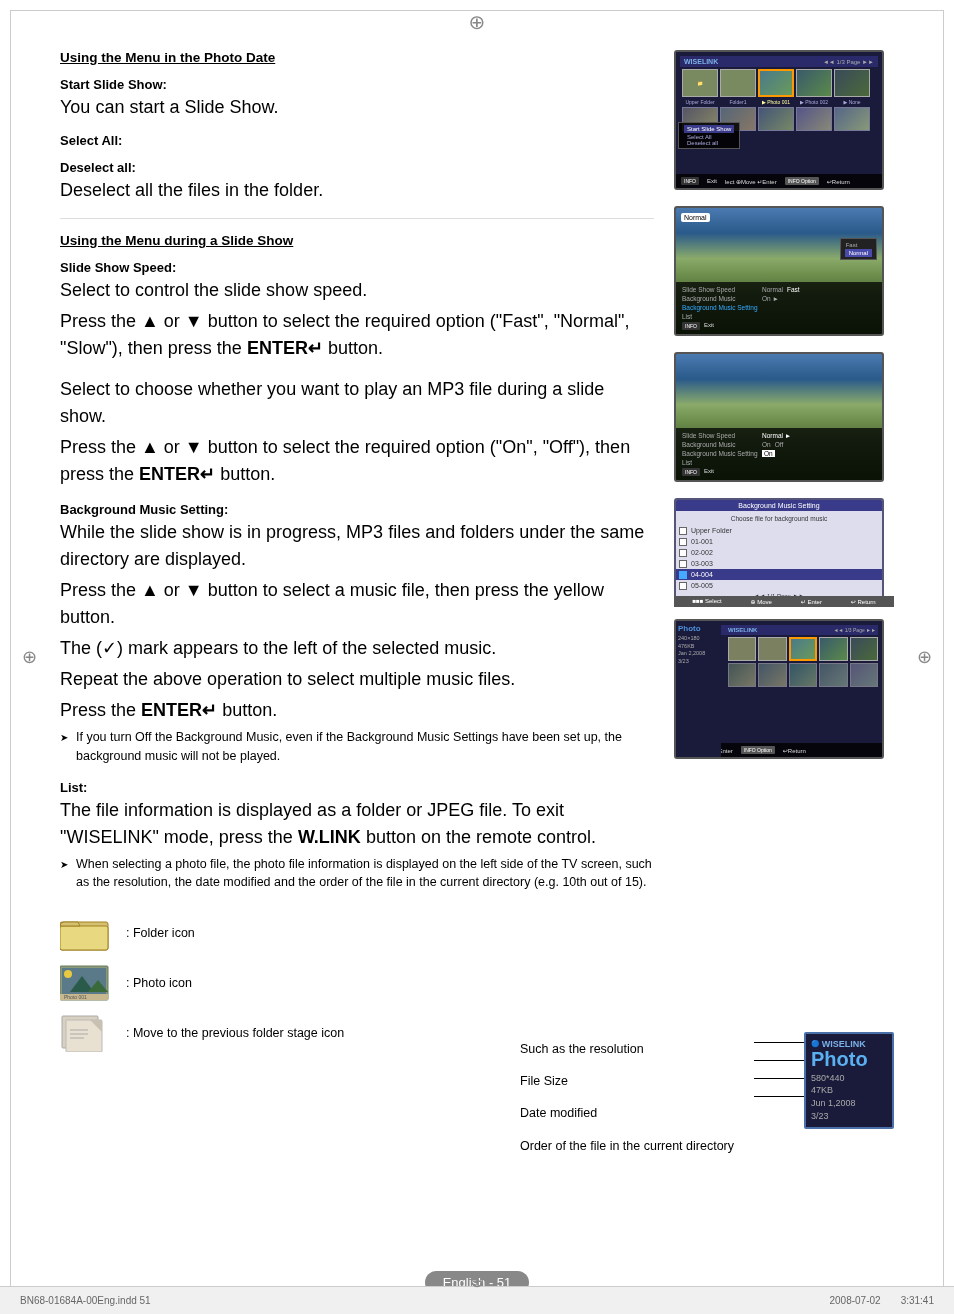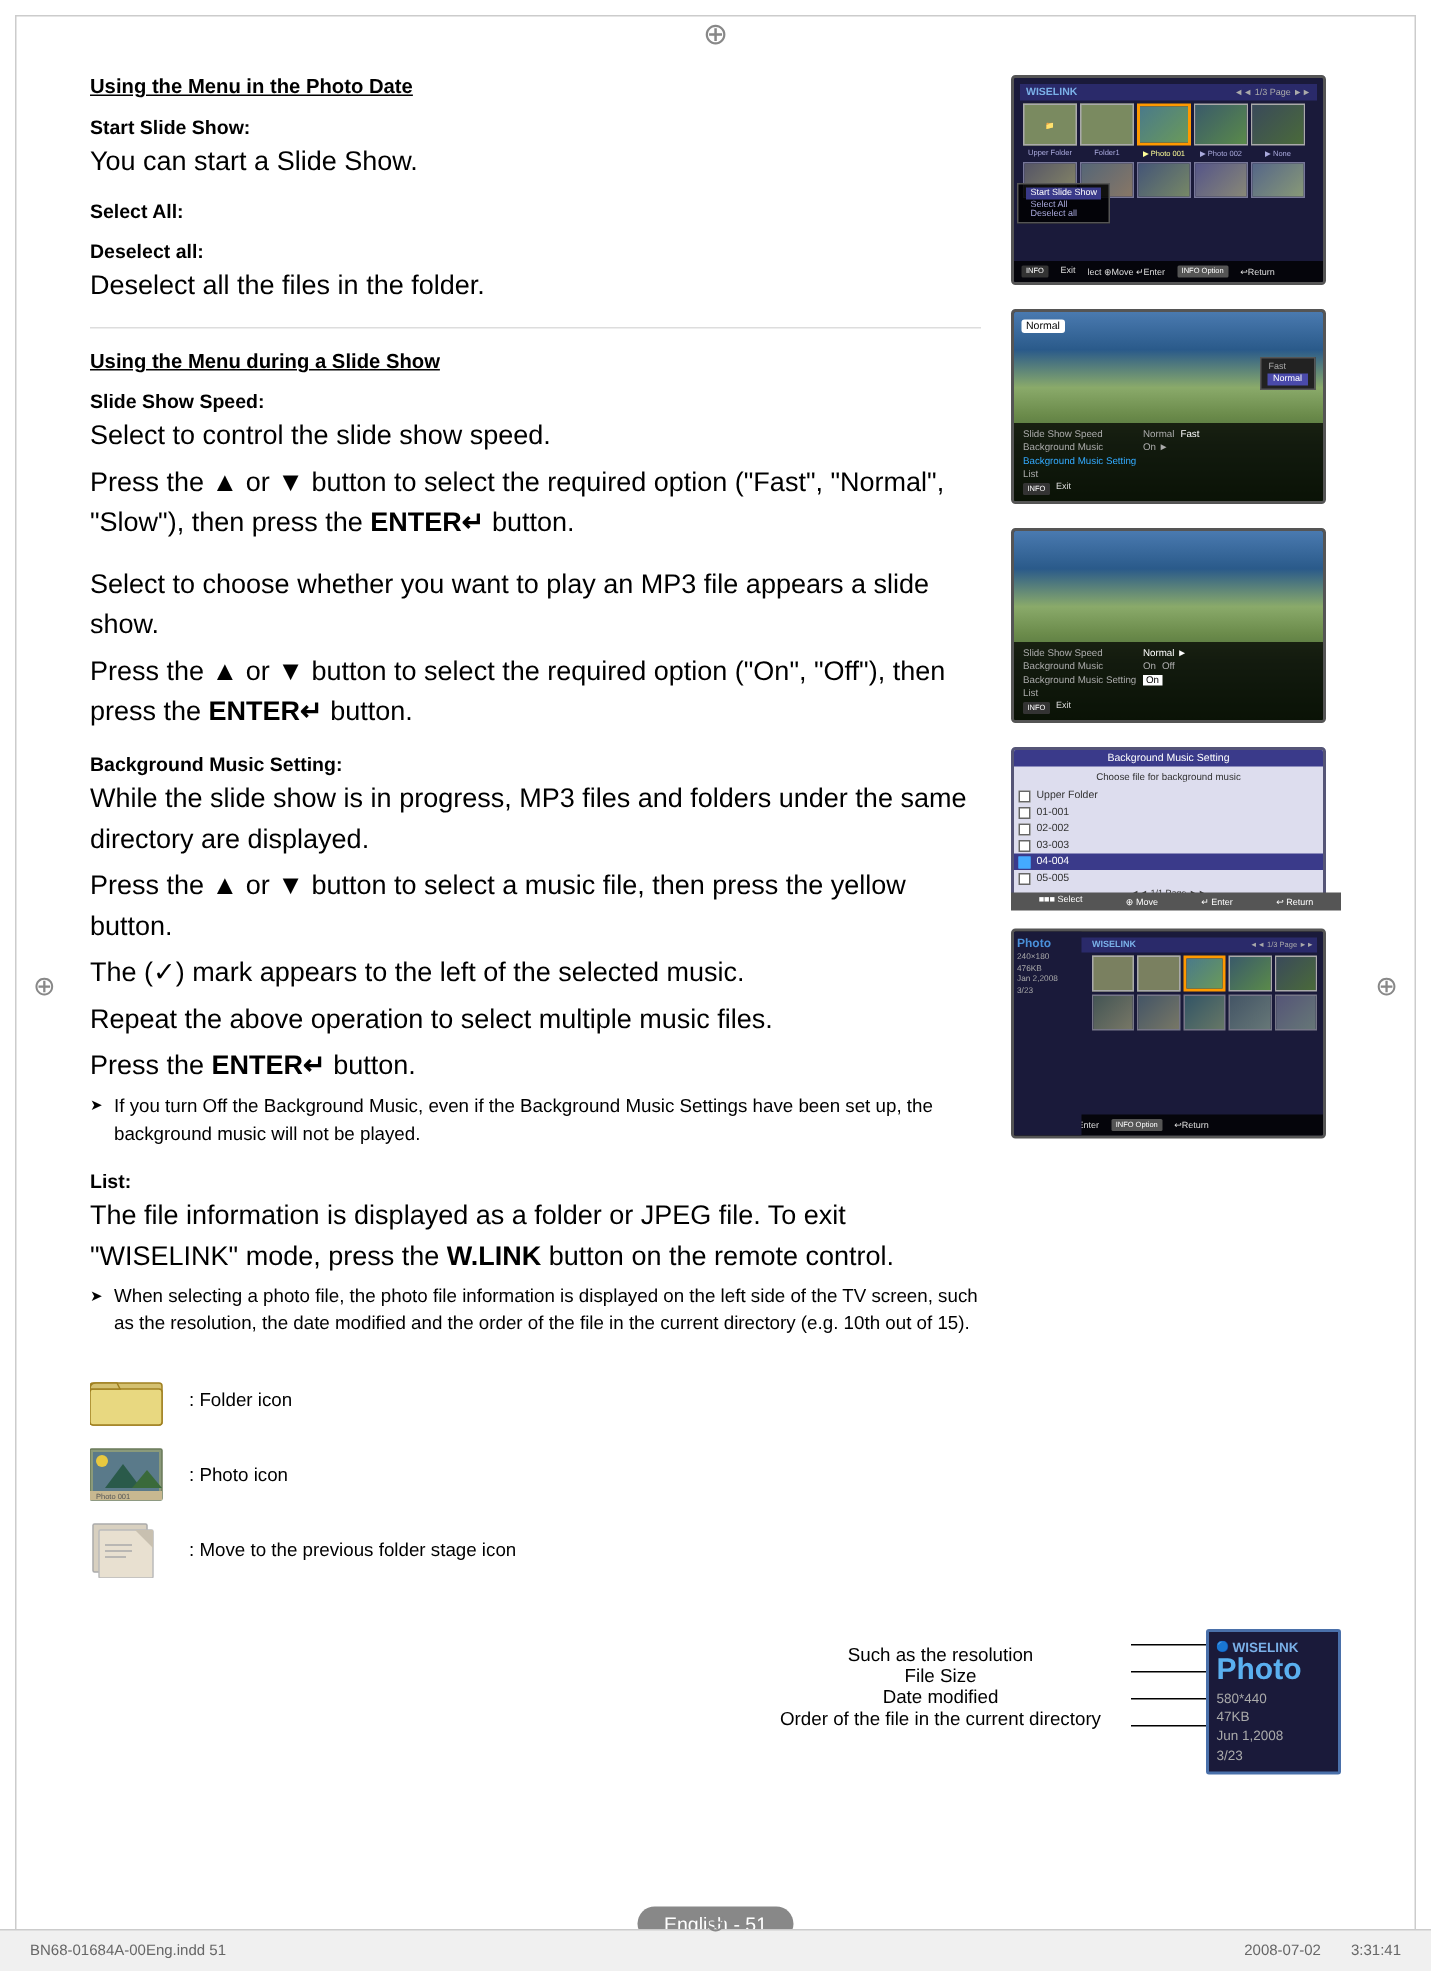--- a/index.html
+++ b/index.html
@@ -398,21 +398,21 @@
     <div>
       <div class="section-title">Using the Menu during a Slide Show</div>
 
       <div>
         <div class="sub-title">Slide Show Speed:</div>
         <p>Select to control the slide show speed.</p>
         <p>Press the ▲ or ▼ button to select the required option ("Fast", "Normal", "Slow"), then press the <strong>ENTER↵</strong> button.</p>
       </div>
 
       <div style="margin-top: 14px;">
-        <p>Select to choose whether you want to play an MP3 file appears a slide show.</p>
+        <p>Select to choose whether you want to play an MP3 file during a slide show.</p>
         <p>Press the ▲ or ▼ button to select the required option ("On", "Off"), then press the <strong>ENTER↵</strong> button.</p>
       </div>
 
       <div style="margin-top: 14px;">
         <div class="sub-title">Background Music Setting:</div>
         <p>While the slide show is in progress, MP3 files and folders under the same directory are displayed.</p>
         <p>Press the ▲ or ▼ button to select a music file, then press the yellow button.</p>
         <p>The (✓) mark appears to the left of the selected music.</p>
         <p>Repeat the above operation to select multiple music files.</p>
         <p>Press the <strong>ENTER↵</strong> button.</p>
@@ -710,21 +710,21 @@
           </div>
         </div>
       </div>
     </div>
 
   </div>
 </div>
 
 <div style="position:absolute; bottom:160px; right:60px; display:flex; gap:20px; align-items:flex-start;">
 
-  <div style="display:flex;flex-direction:column;align-items:center;padding-top:10px;">
+  <div style="display:flex;flex-direction:column;gap:18px;align-items:flex-start;padding-top:10px;">
     <div style="font-size:12.5px;text-align:right;">Such as the resolution</div>
     <div style="font-size:12.5px;text-align:right;">File Size</div>
     <div style="font-size:12.5px;text-align:right;">Date modified</div>
     <div style="font-size:12.5px;text-align:right;line-height:1.3;">Order of the file in the current directory</div>
   </div>
 
   <div style="position:relative;width:140px;display:flex;flex-direction:column;align-items:flex-start;padding-top:2px;">
 
     <div style="width:60px;height:1px;background:#000;margin-top:8px;margin-bottom:17px;"></div>
     <div style="width:60px;height:1px;background:#000;margin-bottom:17px;"></div>

